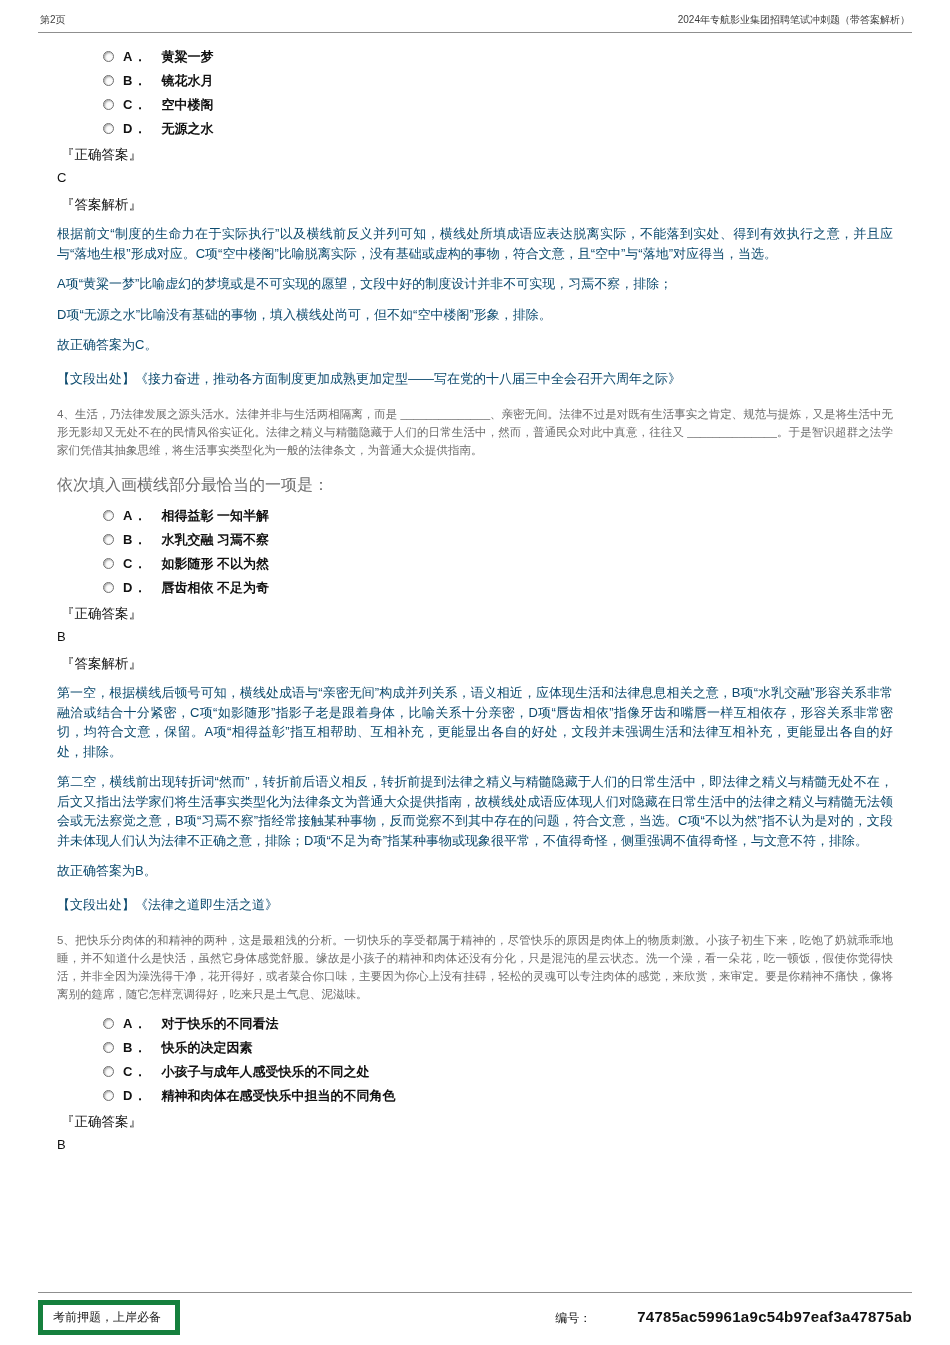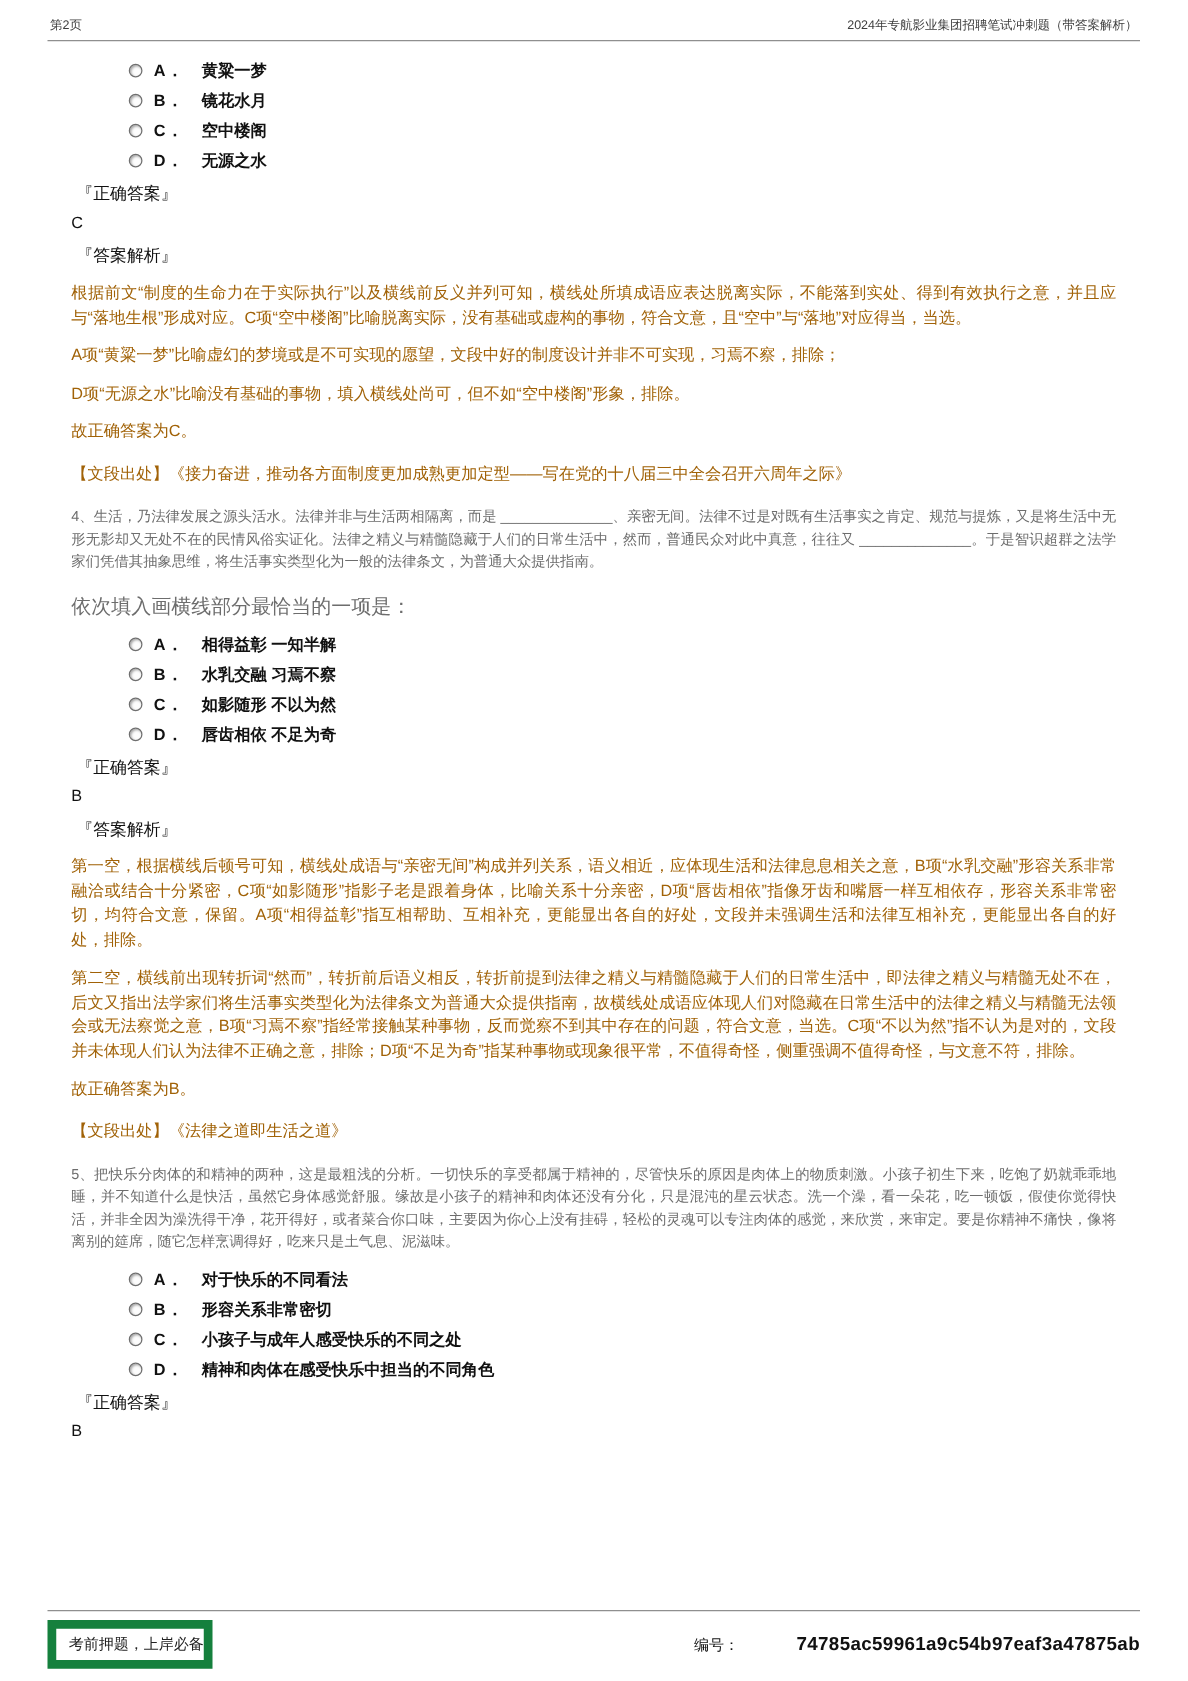--- a/index.html
+++ b/index.html
@@ -56,21 +56,21 @@
   .ans-letter {
     margin-top:6px;
     font-size:13px;
     color:#111;
     line-height:17px;
   }
   .para {
     margin-top:11px;
     font-size:13px;
     line-height:1.5;
-    color:#a16207;
+    color:#0c4a6e;
     text-align:justify;
   }
   .source { margin-top:14px; }
   .stem {
     margin-top:18px;
     font-size:11.5px;
     line-height:1.55;
     color:#6d6d6d;
     text-align:justify;
   }
@@ -86,22 +86,22 @@
     left:38px; right:38px; bottom:10px;
     border-top:1px solid #8f8f8f;
     padding-top:7px;
     display:flex;
     justify-content:space-between;
     align-items:center;
   }
   .slogan {
     font-size:12px;
     color:#222;
-    border:7px solid #15803d;
-    padding:4px 0 4px 10px;
+    border:5px solid #15803d;
+    padding:4px 14px 4px 10px;
   }
   .code-wrap { font-size:12px; color:#111; display:flex; align-items:baseline;gap:44px; }
   .code {
     font-size:15px;
     font-weight:bold;
     font-family:"Liberation Sans","DejaVu Sans",sans-serif;
     letter-spacing:0.3px;
     margin-left:2px;
   }
 </style>
@@ -188,21 +188,21 @@
       <p class="stem">5、把快乐分肉体的和精神的两种，这是最粗浅的分析。一切快乐的享受都属于精神的，尽管快乐的原因是肉体上的物质刺激。小孩子初生下来，吃饱了奶就乖乖地睡，并不知道什么是快活，虽然它身体感觉舒服。缘故是小孩子的精神和肉体还没有分化，只是混沌的星云状态。洗一个澡，看一朵花，吃一顿饭，假使你觉得快活，并非全因为澡洗得干净，花开得好，或者菜合你口味，主要因为你心上没有挂碍，轻松的灵魂可以专注肉体的感觉，来欣赏，来审定。要是你精神不痛快，像将离别的筵席，随它怎样烹调得好，吃来只是土气息、泥滋味。</p>
       <div class="options tight">
         <div class="option">
           <span class="radio"></span>
           <span class="opt-letter">A．</span>
           <span class="opt-text">对于快乐的不同看法</span>
         </div>
         <div class="option">
           <span class="radio"></span>
           <span class="opt-letter">B．</span>
-          <span class="opt-text">形容关系非常密切</span>
+          <span class="opt-text">快乐的决定因素</span>
         </div>
         <div class="option">
           <span class="radio"></span>
           <span class="opt-letter">C．</span>
           <span class="opt-text">小孩子与成年人感受快乐的不同之处</span>
         </div>
         <div class="option">
           <span class="radio"></span>
           <span class="opt-letter">D．</span>
           <span class="opt-text">精神和肉体在感受快乐中担当的不同角色</span>

